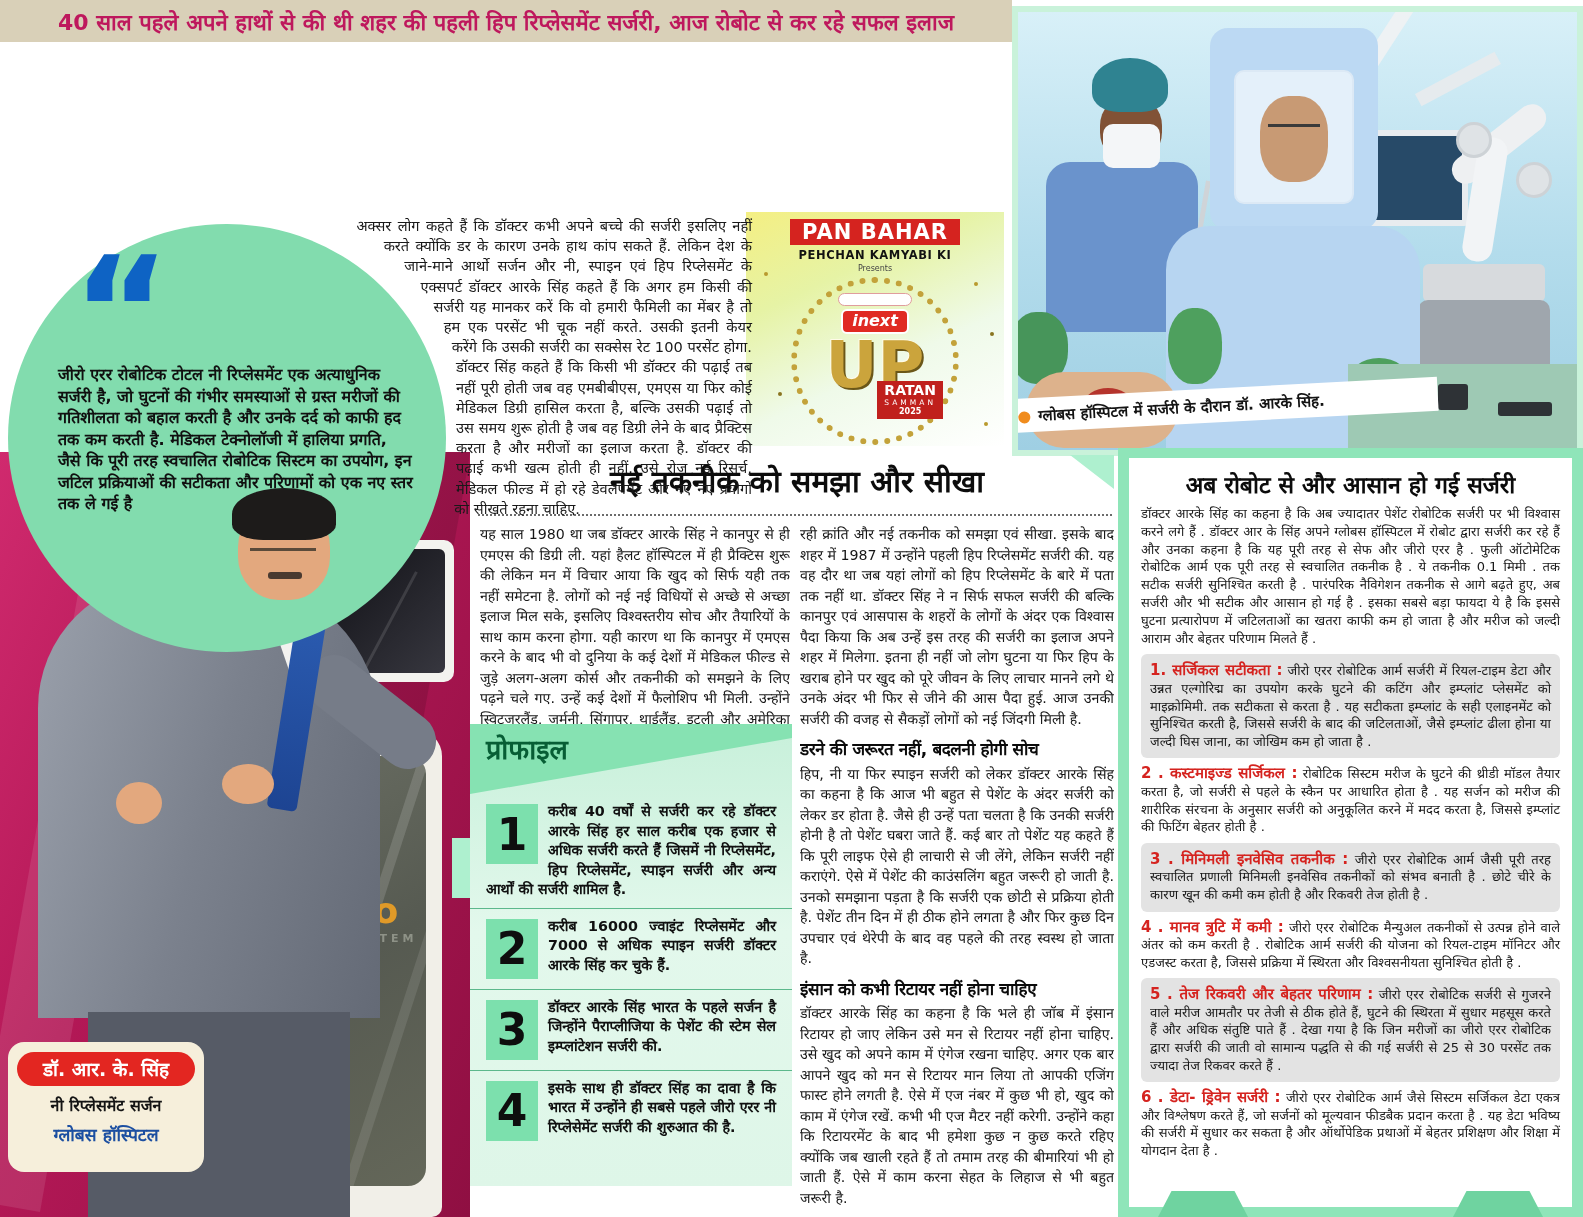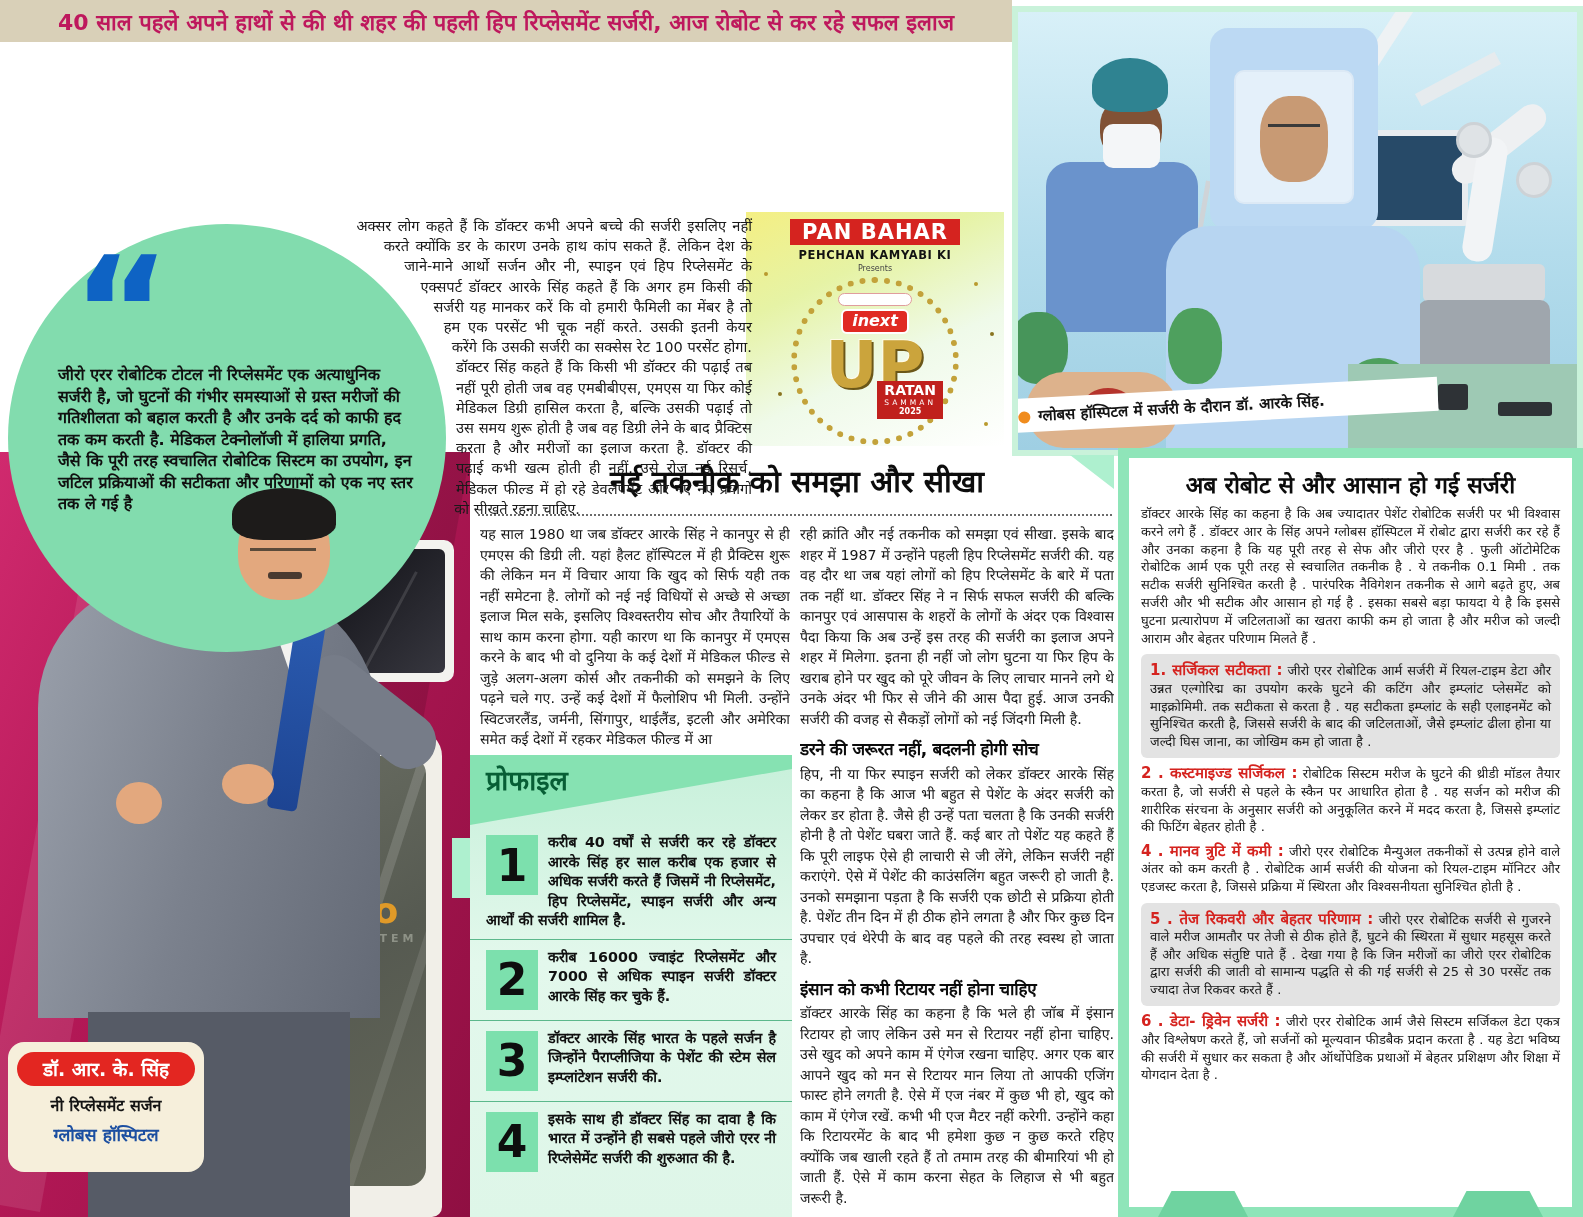--- a/index.html
+++ b/index.html
@@ -127,21 +127,21 @@
   
   .tech-head { position:absolute; left:474px; top:460px; width:646px; text-align:center;
                font-size:30px; font-weight:bold; color:#0c0c0c; }
   .tech-rule { position:absolute; left:478px; top:514px; width:634px; border-top:2px dotted #6b6b6b; }
   .tech-col { font-size:14.2px; line-height:20.5px; color:#161616; text-align:justify; }
   .tech-col1 { position:absolute; left:480px; top:524px; width:310px; height:230px; overflow:hidden; }
   .tech-col2 { position:absolute; left:800px; top:524px; width:314px; height:693px; overflow:hidden; }
   .tech-sub { font-size:17px; font-weight:bold; color:#0b0b0b; margin:10px 0 4px; white-space:nowrap; letter-spacing:-0.4px; }
 
   
-  .profile { position:absolute; left:470px; top:755px; width:322px; height:462px; overflow:hidden;
+  .profile { position:absolute; left:470px; top:724px; width:322px; height:462px; overflow:hidden;
              background:linear-gradient(180deg,#c7f0da 0%,#e3f8ec 45%,#def6e8 100%); }
   .profile-band { position:absolute; left:0; top:0; width:100%; height:70px; background:#86e2b2;
                   clip-path:polygon(0 0,100% 0,100% 20%,0 100%); }
   .profile-head { position:absolute; left:16px; top:6px; font-size:27px; font-weight:bold; color:#075e35; }
   .p-items { position:absolute; left:0; top:70px; width:100%; }
   .p-item { padding:8px 16px 6px; overflow:hidden; }
   .p-item + .p-item { border-top:1.5px solid #5cb88c; margin-top:2px; }
   .p-num { float:left; width:52px; height:60px; background:#7ce0ad; color:#0e0e0e; font-size:44px; font-weight:bold;
            display:flex; align-items:center; justify-content:center; margin:2px 10px 2px 0; }
   .p-text { font-size:14.3px; line-height:19.5px; font-weight:bold; color:#101010; text-align:justify; }
@@ -296,20 +296,21 @@
       </div>
     </div>
   </div>
 
   <div class="sidebar">
     <div class="sidebar-inner">
       <div class="sb-head">अब रोबोट से और आसान हो गई सर्जरी</div>
       <p class="sb-intro">डॉक्टर आरके सिंह का कहना है कि अब ज्यादातर पेशेंट रोबोटिक सर्जरी पर भी विश्वास करने लगे हैं . डॉक्टर आर के सिंह अपने ग्लोबस हॉस्पिटल में रोबोट द्वारा सर्जरी कर रहे हैं और उनका कहना है कि यह पूरी तरह से सेफ और जीरो एरर है . फुली ऑटोमेटिक रोबोटिक आर्म एक पूरी तरह से स्वचालित तकनीक है . ये तकनीक 0.1 मिमी . तक सटीक सर्जरी सुनिश्चित करती है . पारंपरिक नैविगेशन तकनीक से आगे बढ़ते हुए, अब सर्जरी और भी सटीक और आसान हो गई है . इसका सबसे बड़ा फायदा ये है कि इससे घुटना प्रत्यारोपण में जटिलताओं का खतरा काफी कम हो जाता है और मरीज को जल्दी आराम और बेहतर परिणाम मिलते हैं .</p>
       <p class="sb-point shaded"><span class="sb-label">1. सर्जिकल सटीकता :</span> <span>जीरो एरर रोबोटिक आर्म सर्जरी में रियल-टाइम डेटा और उन्नत एल्गोरिद्म का उपयोग करके घुटने की कटिंग और इम्प्लांट प्लेसमेंट को माइक्रोमिमी. तक सटीकता से करता है . यह सटीकता इम्प्लांट के सही एलाइनमेंट को सुनिश्चित करती है, जिससे सर्जरी के बाद की जटिलताओं, जैसे इम्प्लांट ढीला होना या जल्दी घिस जाना, का जोखिम कम हो जाता है .</span></p>
       <p class="sb-point"><span class="sb-label">2 . कस्टमाइज्ड सर्जिकल :</span> <span>रोबोटिक सिस्टम मरीज के घुटने की थ्रीडी मॉडल तैयार करता है, जो सर्जरी से पहले के स्कैन पर आधारित होता है . यह सर्जन को मरीज की शारीरिक संरचना के अनुसार सर्जरी को अनुकूलित करने में मदद करता है, जिससे इम्प्लांट की फिटिंग बेहतर होती है .</span></p>
+      <p class="sb-point shaded"><span class="sb-label">3 . मिनिमली इनवेसिव तकनीक :</span> <span>जीरो एरर रोबोटिक आर्म जैसी पूरी तरह स्वचालित प्रणाली मिनिमली इनवेसिव तकनीकों को संभव बनाती है . छोटे चीरे के कारण खून की कमी कम होती है और रिकवरी तेज होती है .</span></p>
       <p class="sb-point"><span class="sb-label">4 . मानव त्रुटि में कमी :</span> <span>जीरो एरर रोबोटिक मैन्युअल तकनीकों से उत्पन्न होने वाले अंतर को कम करती है . रोबोटिक आर्म सर्जरी की योजना को रियल-टाइम मॉनिटर और एडजस्ट करता है, जिससे प्रक्रिया में स्थिरता और विश्वसनीयता सुनिश्चित होती है .</span></p>
       <p class="sb-point shaded"><span class="sb-label">5 . तेज रिकवरी और बेहतर परिणाम :</span> <span>जीरो एरर रोबोटिक सर्जरी से गुजरने वाले मरीज आमतौर पर तेजी से ठीक होते हैं, घुटने की स्थिरता में सुधार महसूस करते हैं और अधिक संतुष्टि पाते हैं . देखा गया है कि जिन मरीजों का जीरो एरर रोबोटिक द्वारा सर्जरी की जाती वो सामान्य पद्धति से की गई सर्जरी से 25 से 30 परसेंट तक ज्यादा तेज रिकवर करते हैं .</span></p>
       <p class="sb-point"><span class="sb-label">6 . डेटा- ड्रिवेन सर्जरी :</span> <span>जीरो एरर रोबोटिक आर्म जैसे सिस्टम सर्जिकल डेटा एकत्र और विश्लेषण करते हैं, जो सर्जनों को मूल्यवान फीडबैक प्रदान करता है . यह डेटा भविष्य की सर्जरी में सुधार कर सकता है और ऑर्थोपेडिक प्रथाओं में बेहतर प्रशिक्षण और शिक्षा में योगदान देता है .</span></p>
     </div>
     <div class="sb-notch-l"></div>
     <div class="sb-notch-r"></div>
   </div>
 
   <div class="mint-flash" style="left:1070px;top:455px;width:44px;height:34px;clip-path:polygon(100% 0,0 0,100% 100%);"></div>
   <div class="mint-flash" style="left:452px;top:838px;width:18px;height:60px;"></div>

